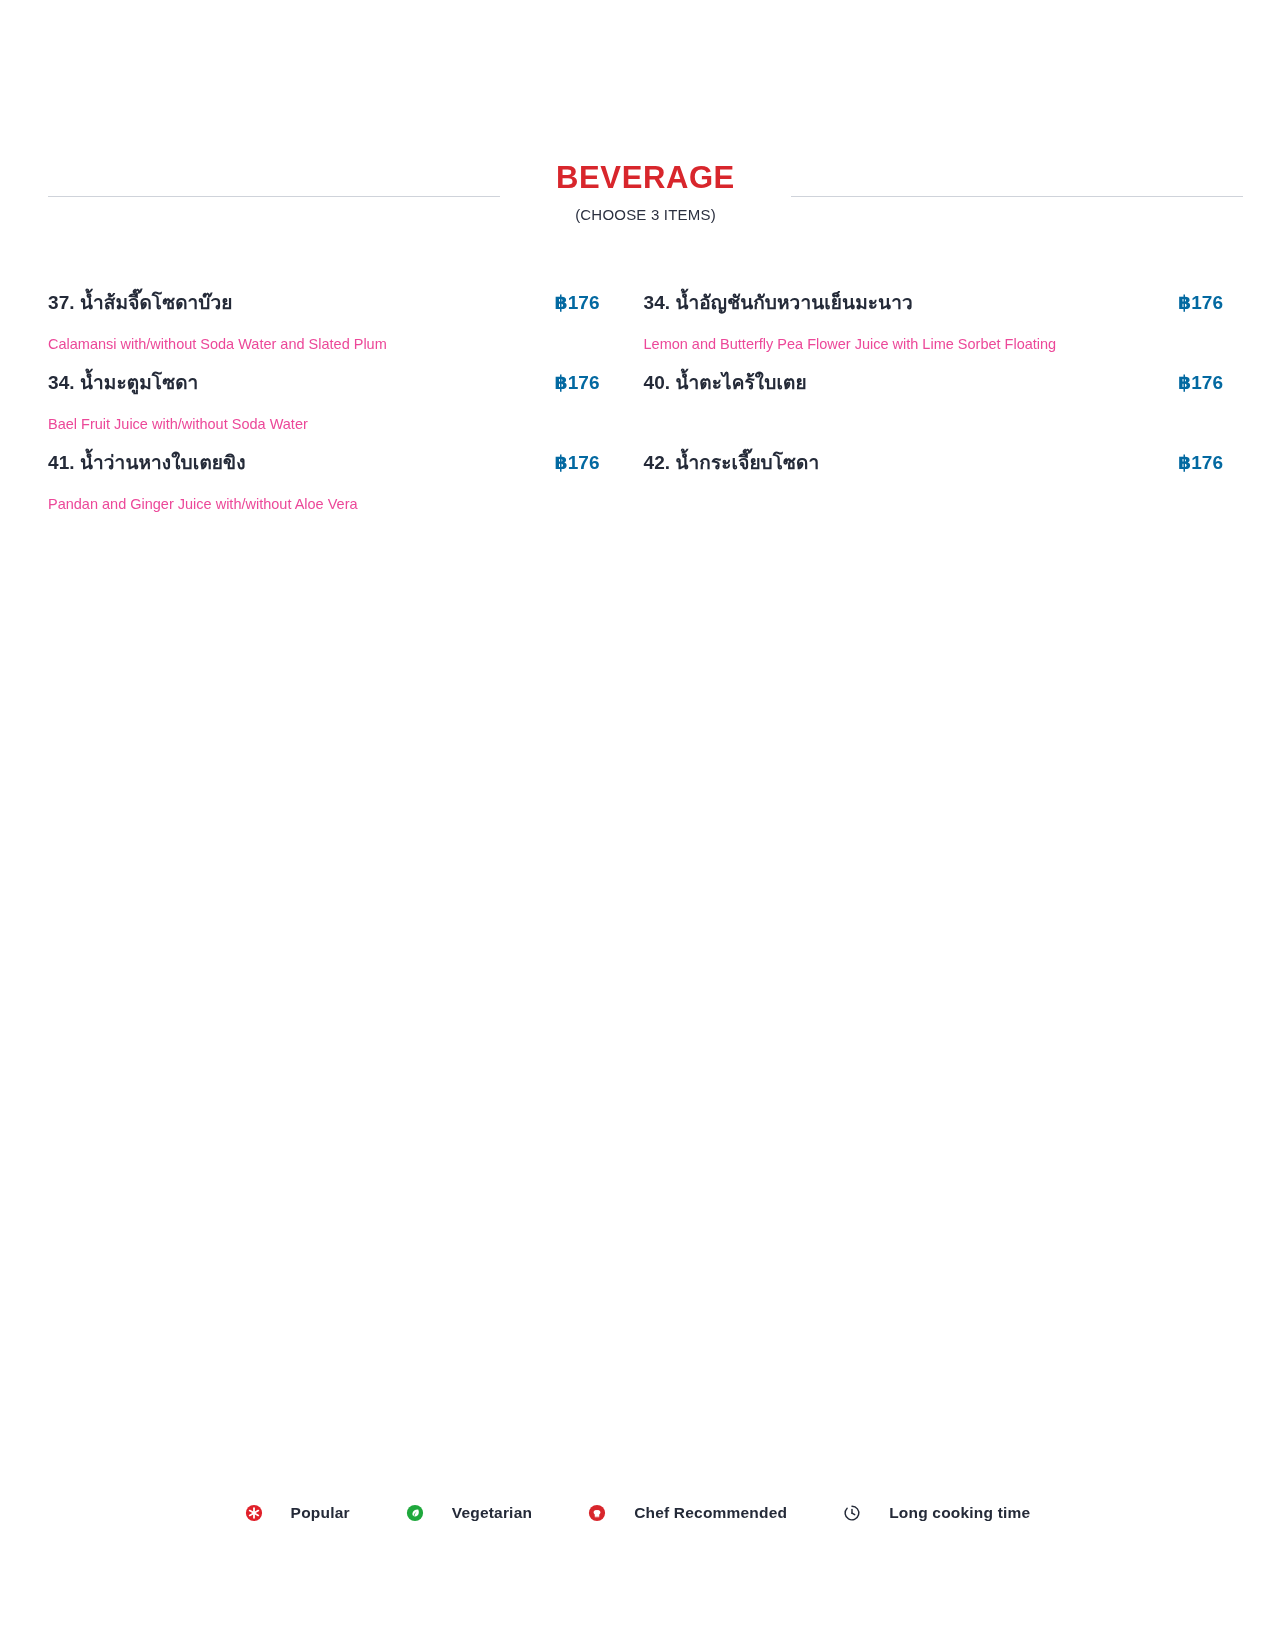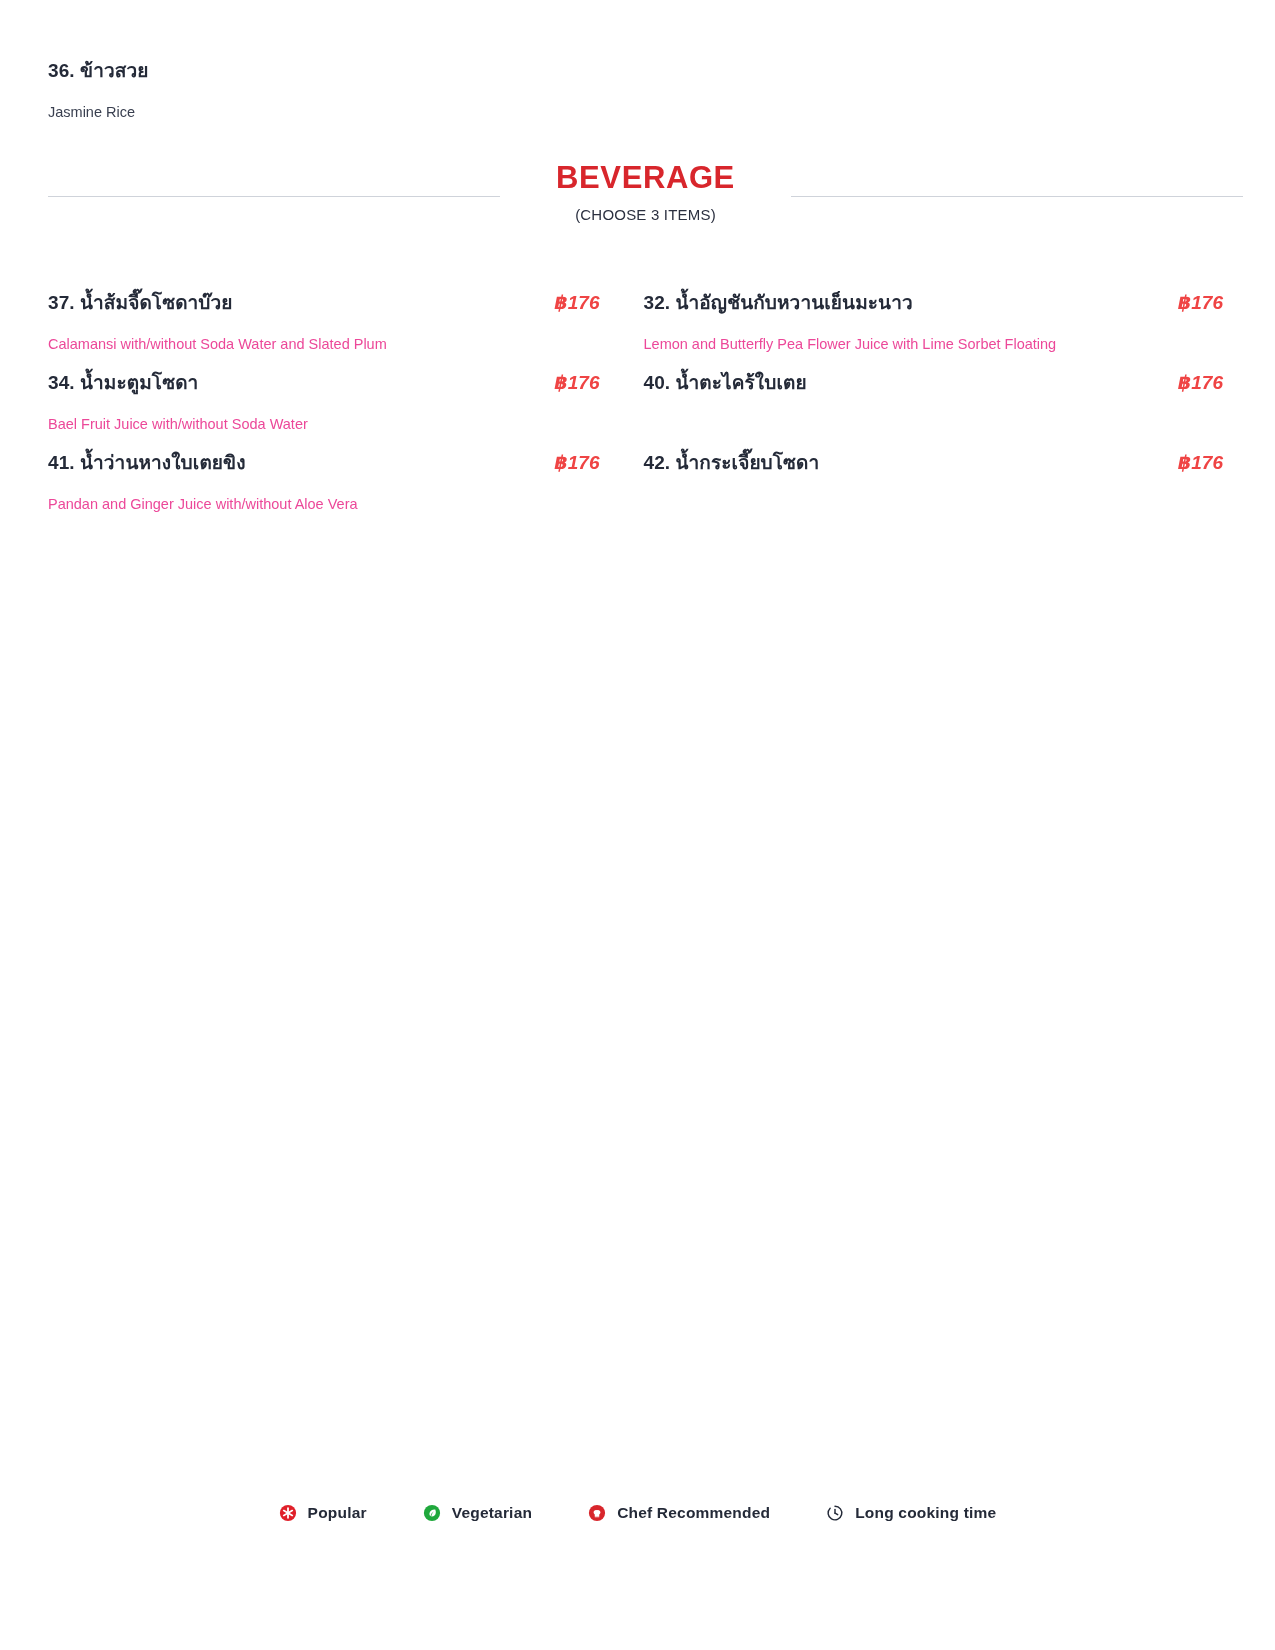--- a/index.html
+++ b/index.html
@@ -122,25 +122,24 @@
   .entry-name {
     font-size: 19px;
     font-weight: 700;
     color: #242a38;
     line-height: 1.35;
     letter-spacing: 0.1px;
   }
   .entry-price {
     font-size: 19px;
     font-weight: 700;
-    color: #ef4444;
+    color: #0369a1;
     line-height: 1.35;
     padding-left: 18px;
     flex: 0 0 auto;
-    font-style: italic;
   }
   .entry-desc {
     font-size: 14.5px;
     font-weight: 400;
     color: #ec4899;
     line-height: 1.4;
     padding-top: 18px;
     white-space: nowrap;
   }
 
@@ -151,45 +150,41 @@
     right: 0;
     bottom: 128px;
     display: flex;
     justify-content: center;
     align-items: center;
     gap: 56px;
   }
   .legend-item {
     display: flex;
     align-items: center;
-    gap: 11px;
+    gap: 28px;
   }
   .legend-label {
     font-size: 15.5px;
     font-weight: 700;
     color: #242a38;
     letter-spacing: 0.2px;
     white-space: nowrap;
   }
   .legend-icon {
     width: 18px;
     height: 18px;
     flex: 0 0 auto;
     display: block;
   }
 </style>
 </head>
 <body>
 
 <div class="page">
 
-  <div class="carry-item">
-    <div class="item-title">36. ข้าวสวย</div>
-    <div class="item-desc">Jasmine Rice</div>
-  </div>
 
   <div class="section-header">
     <div class="rule rule-left"></div>
     <div class="rule rule-right"></div>
     <div class="section-title">BEVERAGE</div>
     <div class="section-subtitle">(CHOOSE 3 ITEMS)</div>
   </div>
 
   <div class="menu-grid">
 
@@ -199,21 +194,21 @@
           <div class="entry-head">
             <span class="entry-name">37. น้ำส้มจี๊ดโซดาบ๊วย</span>
             <span class="entry-price">฿176</span>
           </div>
           <div class="entry-desc">Calamansi with/without Soda Water and Slated Plum</div>
         </div>
       </div>
       <div class="menu-col right">
         <div class="entry">
           <div class="entry-head">
-            <span class="entry-name">32. น้ำอัญชันกับหวานเย็นมะนาว</span>
+            <span class="entry-name">34. น้ำอัญชันกับหวานเย็นมะนาว</span>
             <span class="entry-price">฿176</span>
           </div>
           <div class="entry-desc">Lemon and Butterfly Pea Flower Juice with Lime Sorbet Floating</div>
         </div>
       </div>
     </div>
 
     <div class="menu-row">
       <div class="menu-col left">
         <div class="entry">

